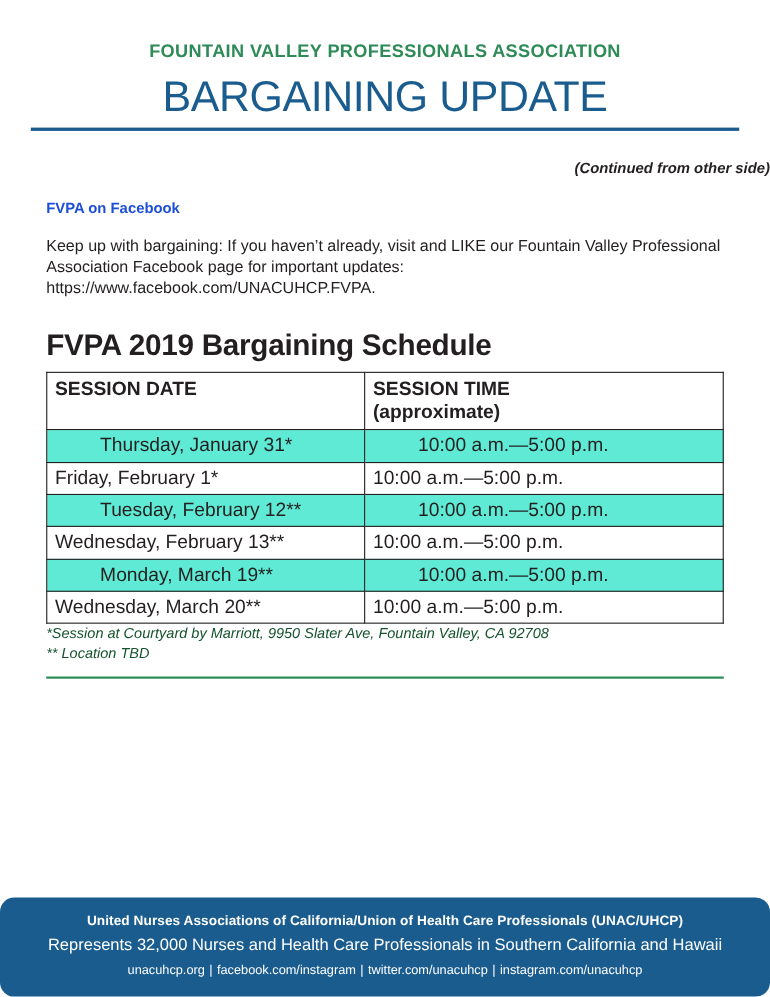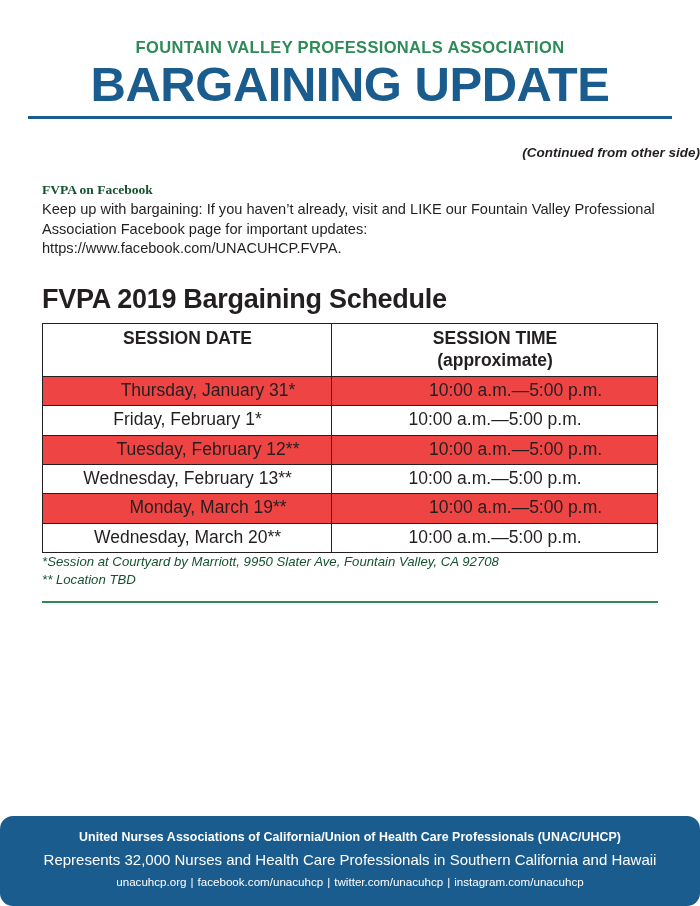--- a/index.html
+++ b/index.html
@@ -28,26 +28,26 @@
     text-align: center;
   }
   .header-kicker {
     font-size: 16.5px;
     font-weight: bold;
     letter-spacing: 0.02em;
     color: #2e8b57;
     text-transform: uppercase;
   }
   .header-title {
-    font-size: 49px;
-    font-weight: bold;
+    font-size: 39px;
+    font-weight: normal;
     letter-spacing: -0.01em;
     color: #1a5c8e;
     line-height: 1.05;
-    margin-top: 2px;
+    margin-top: 12px;
     text-transform: uppercase;
   }
   .header-rule {
     height: 3px;
     background: #1a5c8e;
     margin: 6px 28px 0 28px;
   }
 
   
   .continued {
@@ -62,23 +62,22 @@
   
   .content {
     padding: 0 42px 0 42px;
   }
   .block {
     margin-top: 22px;
   }
   .block-title {
     font-size: 13.5px;
     font-weight: bold;
-    color: #14532d;
-    margin-bottom: 2px;
-    font-family: Liberation Serif, serif;
+    color: #1d4ed8;
+    margin-bottom: 18px;
   }
   .block-body {
     font-size: 14.6px;
     line-height: 1.32;
     color: #231f20;
   }
 
   
   .schedule-heading {
     font-size: 27px;
@@ -92,40 +91,40 @@
   
   table.schedule {
     border-collapse: collapse;
     width: 100%;
     table-layout: fixed;
   }
   table.schedule th,
   table.schedule td {
     border: 1px solid #231f20;
     padding: 3px 6px 4px 7px;
-    text-align: center;
+    text-align: left;
     vertical-align: top;
     font-size: 17.5px;
     font-weight: normal;
     color: #231f20;
     line-height: 1.22;
   }
   table.schedule th {
     font-weight: bold;
     background: #ffffff;
     font-size: 17.5px;
     padding-top: 4px;
     padding-bottom: 5px;
   }
   table.schedule th .sub {
     display: block;
     font-weight: bold;
   }
   table.schedule tr.shaded td {
-    background: #ef4444;
+    background: #5eead4;
     padding-left: 48px;
   }
   table.schedule col.c1 { width: 47%; }
   table.schedule col.c2 { width: 53%; }
 
   
   .footnotes {
     font-size: 13.2px;
     font-style: italic;
     line-height: 1.35;
@@ -246,17 +245,17 @@
 
     <div class="green-rule"></div>
   </div>
 
   <div class="footer-rule"></div>
 
   <div class="footer">
     <div class="footer-line1">United Nurses Associations of California/Union of Health Care Professionals (UNAC/UHCP)</div>
     <div class="footer-line2">Represents 32,000 Nurses and Health Care Professionals in Southern California and Hawaii</div>
     <div class="footer-line3">
-      <span>unacuhcp.org</span><span class="footer-sep">|</span><span>facebook.com/unacuhcp</span><span class="footer-sep">|</span><span>twitter.com/unacuhcp</span><span class="footer-sep">|</span><span>instagram.com/unacuhcp</span>
+      <span>unacuhcp.org</span><span class="footer-sep">|</span><span>facebook.com/instagram</span><span class="footer-sep">|</span><span>twitter.com/unacuhcp</span><span class="footer-sep">|</span><span>instagram.com/unacuhcp</span>
     </div>
   </div>
 
 </div>
 
 </body></html>

